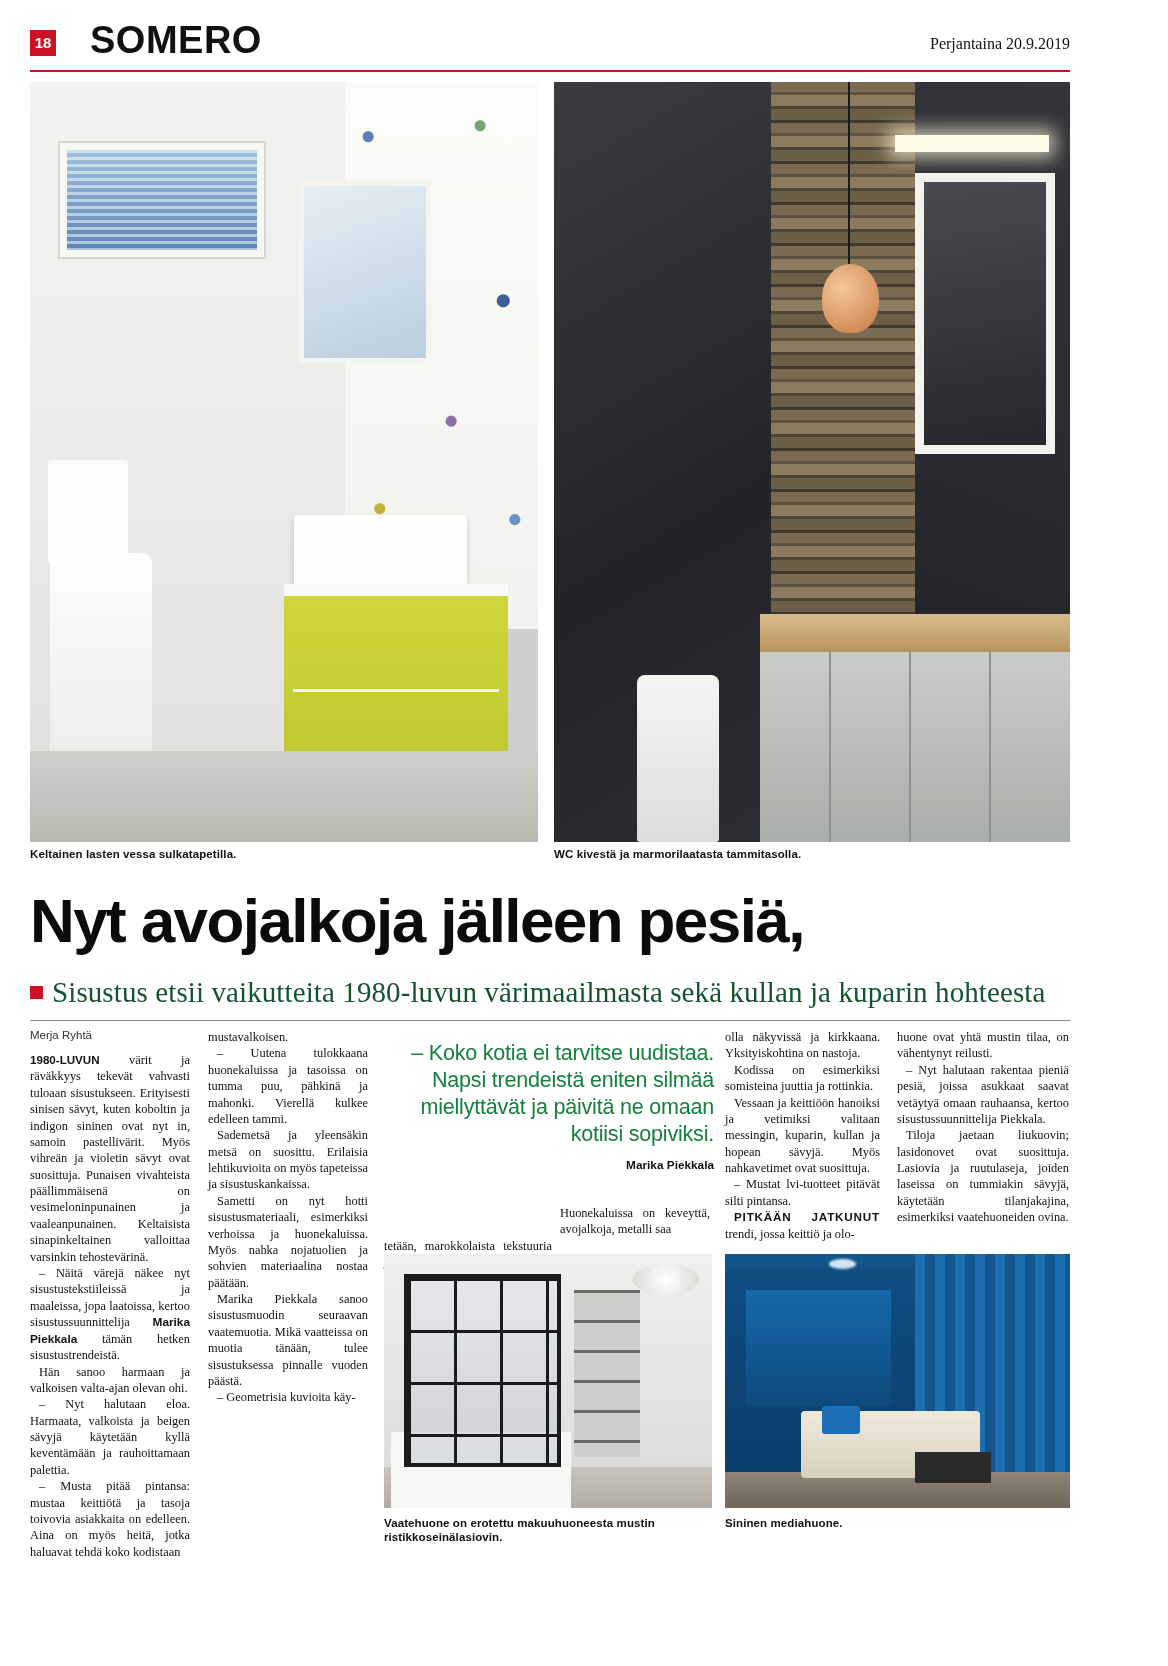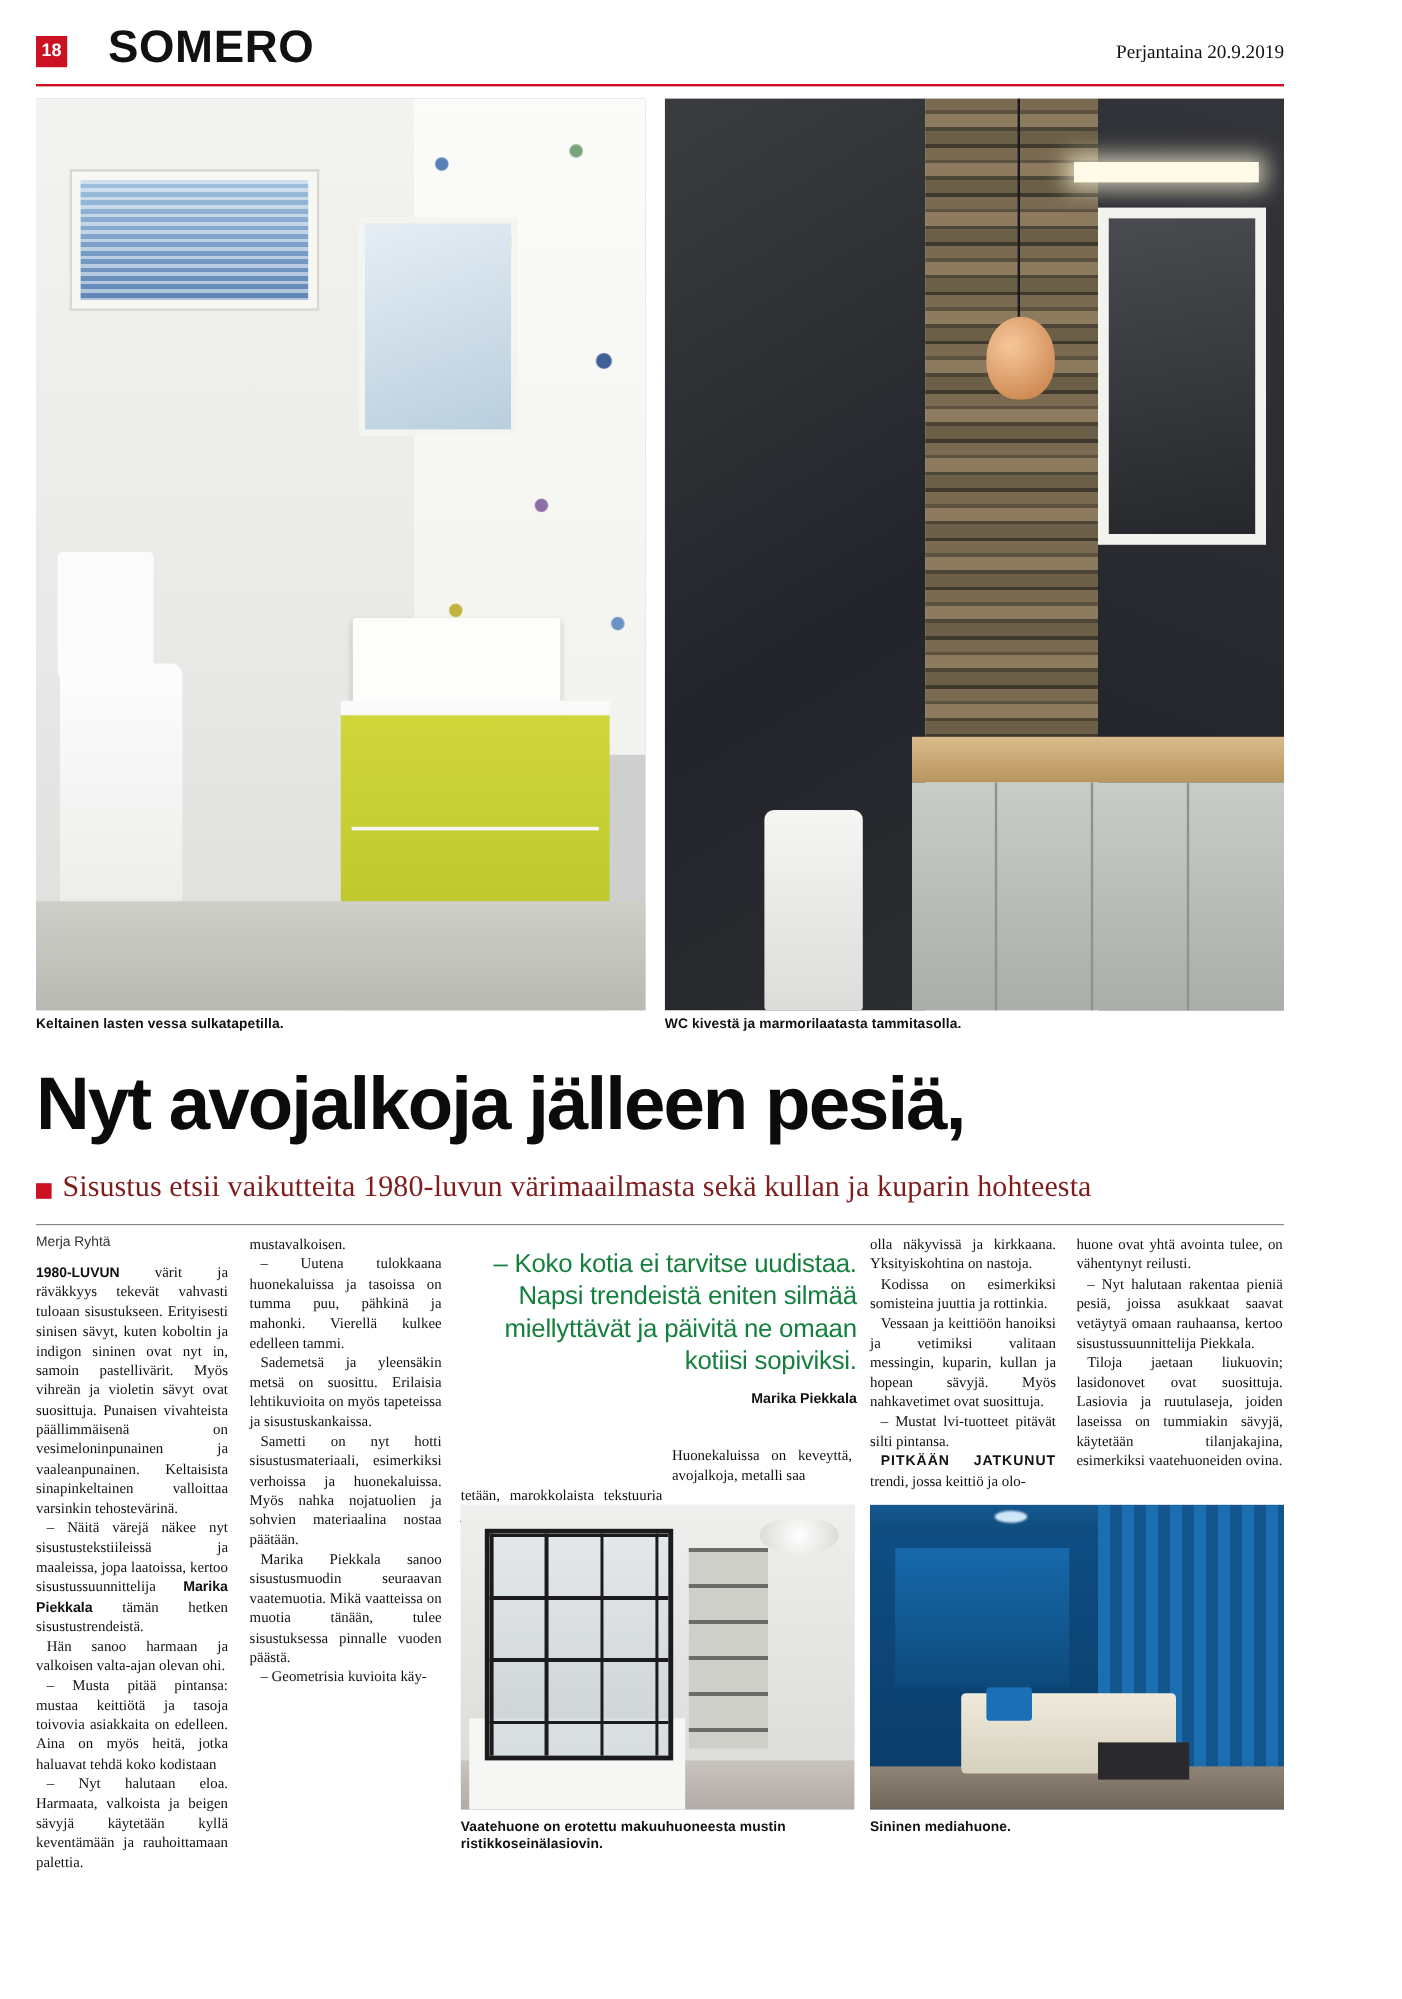--- a/index.html
+++ b/index.html
@@ -105,22 +105,22 @@
   .sub-square {
     position: absolute;
     left: 0; top: 8px;
     width: 13px; height: 13px;
     background: #cc1122;
   }
   .subhead {
     position: absolute;
     left: 22px; top: -2px;
     font-family: "Liberation Serif", serif;
-    font-size: 25px;
-    color: #7f1d1d;
+    font-size: 29px;
+    color: #14532d;
     letter-spacing: 0.1px;
   }
   .body-rule {
     position: absolute;
     left: 30px; top: 1020px;
     width: 1040px; height: 1px;
     background: #8a8a8a;
   }
 
   
@@ -397,22 +397,22 @@
     <div class="subhead">Sisustus etsii vaikutteita 1980-luvun värimaailmasta sekä kullan ja kuparin hohteesta</div>
   </div>
   <div class="body-rule"></div>
 
   <div class="byline">Merja Ryhtä</div>
 
   <div class="col" id="col1">
       <p><b>1980-LUVUN</b> värit ja räväkkyys tekevät vahvasti tuloaan sisustukseen. Erityisesti sinisen sävyt, kuten koboltin ja indigon sininen ovat nyt in, samoin pastellivärit. Myös vihreän ja violetin sävyt ovat suosittuja. Punaisen vivahteista päällimmäisenä on vesimeloninpunainen ja vaaleanpunainen. Keltaisista sinapinkeltainen valloittaa varsinkin tehostevärinä.</p>
       <p>– Näitä värejä näkee nyt sisustustekstiileissä ja maaleissa, jopa laatoissa, kertoo sisustussuunnittelija <span class="nm">Marika Piekkala</span> tämän hetken sisustustrendeistä.</p>
       <p>Hän sanoo harmaan ja valkoisen valta-ajan olevan ohi.</p>
+      <p>– Nyt halutaan eloa. Harmaata, valkoista ja beigen sävyjä käytetään kyllä keventämään ja rauhoittamaan palettia.</p>
       <p>– Musta pitää pintansa: mustaa keittiötä ja tasoja toivovia asiakkaita on edelleen. Aina on myös heitä, jotka haluavat tehdä koko kodistaan</p>
-      <p>– Nyt halutaan eloa. Harmaata, valkoista ja beigen sävyjä käytetään kyllä keventämään ja rauhoittamaan palettia.</p>
     </div>
   <div class="col" id="col2">
       <p>mustavalkoisen.</p>
       <p>– Uutena tulokkaana huonekaluissa ja tasoissa on tumma puu, pähkinä ja mahonki. Vierellä kulkee edelleen tammi.</p>
       <p>Sademetsä ja yleensäkin metsä on suosittu. Erilaisia lehtikuvioita on myös tapeteissa ja sisustuskankaissa.</p>
       <p>Sametti on nyt hotti sisustusmateriaali, esimerkiksi verhoissa ja huonekaluissa. Myös nahka nojatuolien ja sohvien materiaalina nostaa päätään.</p>
       <p>Marika Piekkala sanoo sisustusmuodin seuraavan vaatemuotia. Mikä vaatteissa on muotia tänään, tulee sisustuksessa pinnalle vuoden päästä.</p>
       <p>– Geometrisia kuvioita käy-</p>
     </div>
   <div class="col" id="col3">
@@ -422,21 +422,21 @@
       <p>Huonekaluissa on keveyttä, avojalkoja, metalli saa</p>
     </div>
   <div class="col" id="col5">
       <p>olla näkyvissä ja kirkkaana. Yksityiskohtina on nastoja.</p>
       <p>Kodissa on esimerkiksi somisteina juuttia ja rottinkia.</p>
       <p>Vessaan ja keittiöön hanoiksi ja vetimiksi valitaan messingin, kuparin, kullan ja hopean sävyjä. Myös nahkavetimet ovat suosittuja.</p>
       <p>– Mustat lvi-tuotteet pitävät silti pintansa.</p>
       <p><span class="kicker">PITKÄÄN JATKUNUT</span> trendi, jossa keittiö ja olo-</p>
     </div>
   <div class="col" id="col6">
-      <p>huone ovat yhtä avointa tulee, on vähentynyt reilusti.</p>
+      <p>huone ovat yhtä mustin tilaa, on vähentynyt reilusti.</p>
       <p>– Nyt halutaan rakentaa pieniä pesiä, joissa asukkaat saavat vetäytyä omaan rauhaansa, kertoo sisustussuunnittelija Piekkala.</p>
       <p>Tiloja jaetaan liukuovin; lasidonovet ovat suosittuja. Lasiovia ja ruutulaseja, joiden laseissa on tummiakin sävyjä, käytetään tilanjakajina, esimerkiksi vaatehuoneiden ovina.</p>
     </div>
 
   <div class="pullquote">– Koko kotia ei tarvitse uudistaa. Napsi trendeistä eniten silmää miellyttävät ja päivitä ne omaan kotiisi sopiviksi.</div>
   <div class="pq-author">Marika Piekkala</div>
 
   <div class="photo photo-b1">
     <div class="ph-inner">
       <div class="wr-bg"></div>

